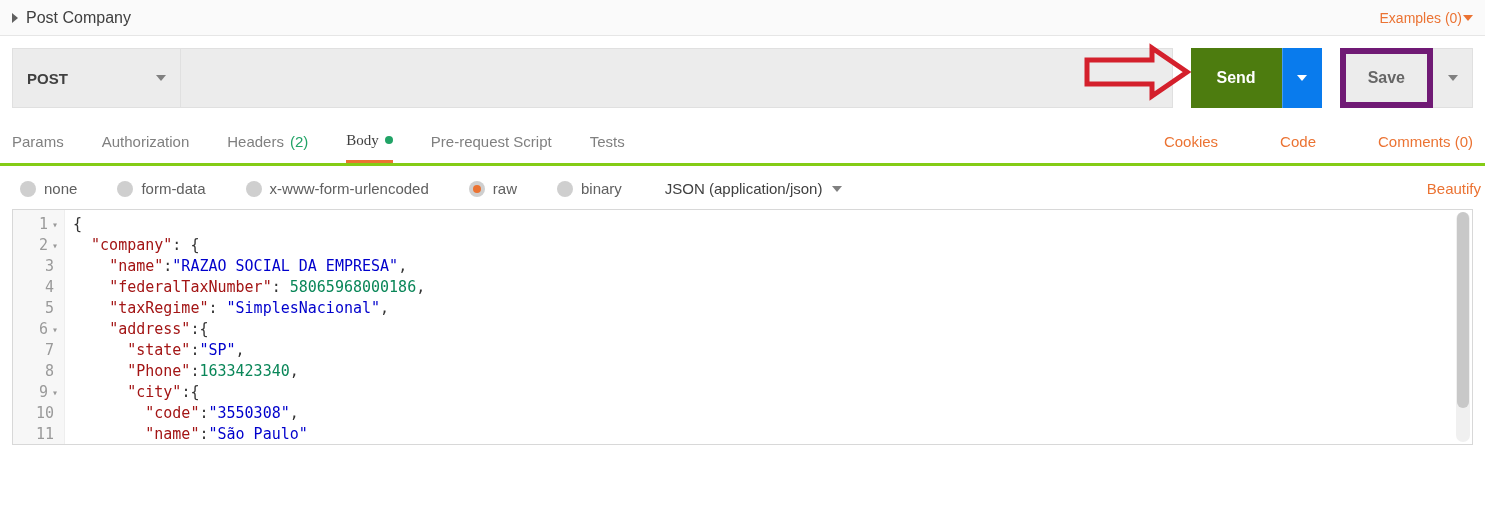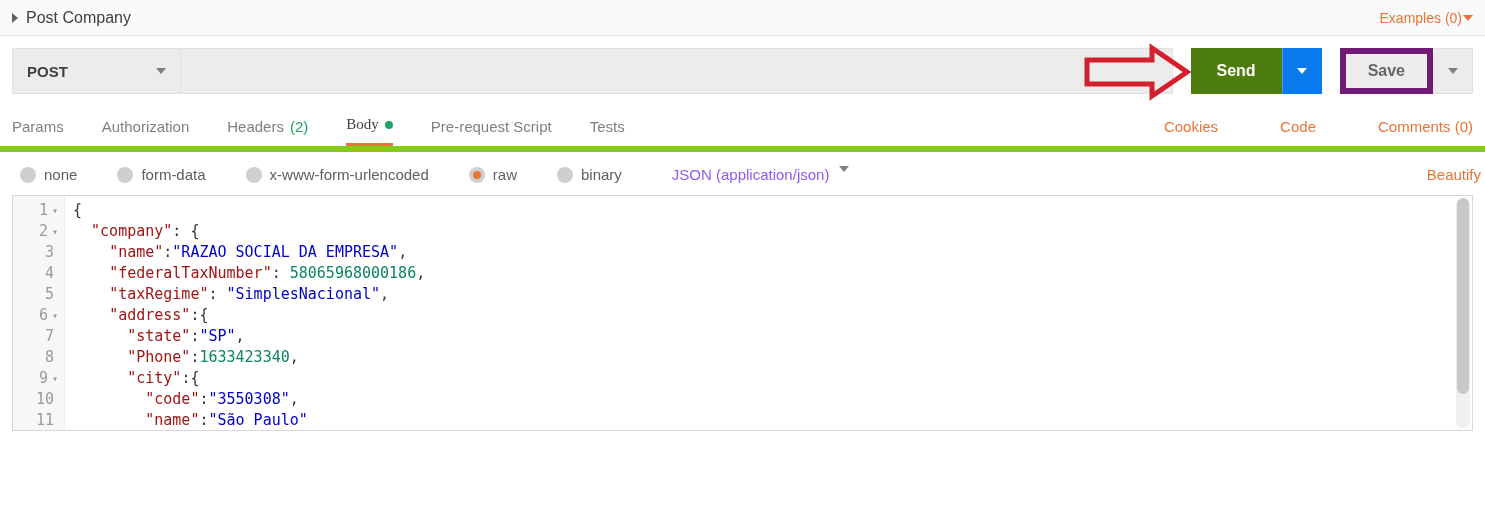--- a/index.html
+++ b/index.html
@@ -33,21 +33,21 @@
     width: 0; height: 0;
     border-left: 5px solid transparent;
     border-right: 5px solid transparent;
     border-top: 6px solid #eb7333;
     display: inline-block;
     vertical-align: middle;
   }
 
   
   .req-wrap { padding: 12px; }
-  .req-row { display: flex; gap: 0; align-items: stretch; height: 46px; }
+  .req-row { display: flex; gap: 0; align-items: stretch; height: 60px; }
 
   .method-box {
     width: 168px;
     background: #ececec;
     border: 1px solid #e0e0e0;
     border-right: none;
     display: flex;
     align-items: center;
     padding: 0 14px;
     font-size: 15px;
@@ -135,21 +135,21 @@
     top: -7px;
     width: 110px;
     height: 60px;
     pointer-events: none;
   }
 
   
   .tabs {
     display: flex;
     align-items: center;
-    border-bottom: 6px solid #84cc16;
+    border-bottom: 3px solid #84cc16;
     padding: 0 12px;
     height: 46px;
     gap: 38px;
     font-size: 15px;
   }
   .tabs .tab { color: #808080; display:flex; align-items:center; gap:6px; height:100%; }
   .tabs .tab .count { color: #21a366; }
   .tabs .tab.active { color: #404040; border-bottom: 3px solid #eb7333; font-weight:500;font-family:Liberation Serif, serif;}
   .tabs .tab .dot {
     width:8px;height:8px;border-radius:50%;background:#21a366;display:inline-block;
@@ -168,21 +168,21 @@
   .radio {
     display:flex;align-items:center;gap:8px;color:#606060; cursor:pointer;
   }
   .radio .circ {
     width:16px;height:16px;border-radius:50%;background:#cfcfcf;display:inline-flex;
     align-items:center;justify-content:center;
   }
   .radio.sel .circ::after{
     content:"";width:8px;height:8px;border-radius:50%;background:#eb7333;display:block;
   }
-  .ctype { color:#8b5cf6; display:flex;gap:10px; margin-left:10px;}
+  .ctype { color:#404040; display:flex;align-items:center;gap:10px; margin-left:3px;}
   .ctype .tri4 {
     width:0;height:0;border-left:5px solid transparent;border-right:5px solid transparent;border-top:6px solid #808080;
   }
   .btypes .spacer{flex:1;}
   .btypes .beautify{color:#eb7333;}
 
   
   .editor-wrap { padding: 0 12px 12px 12px; }
   .editor {
     border:1px solid #d8d8d8;

